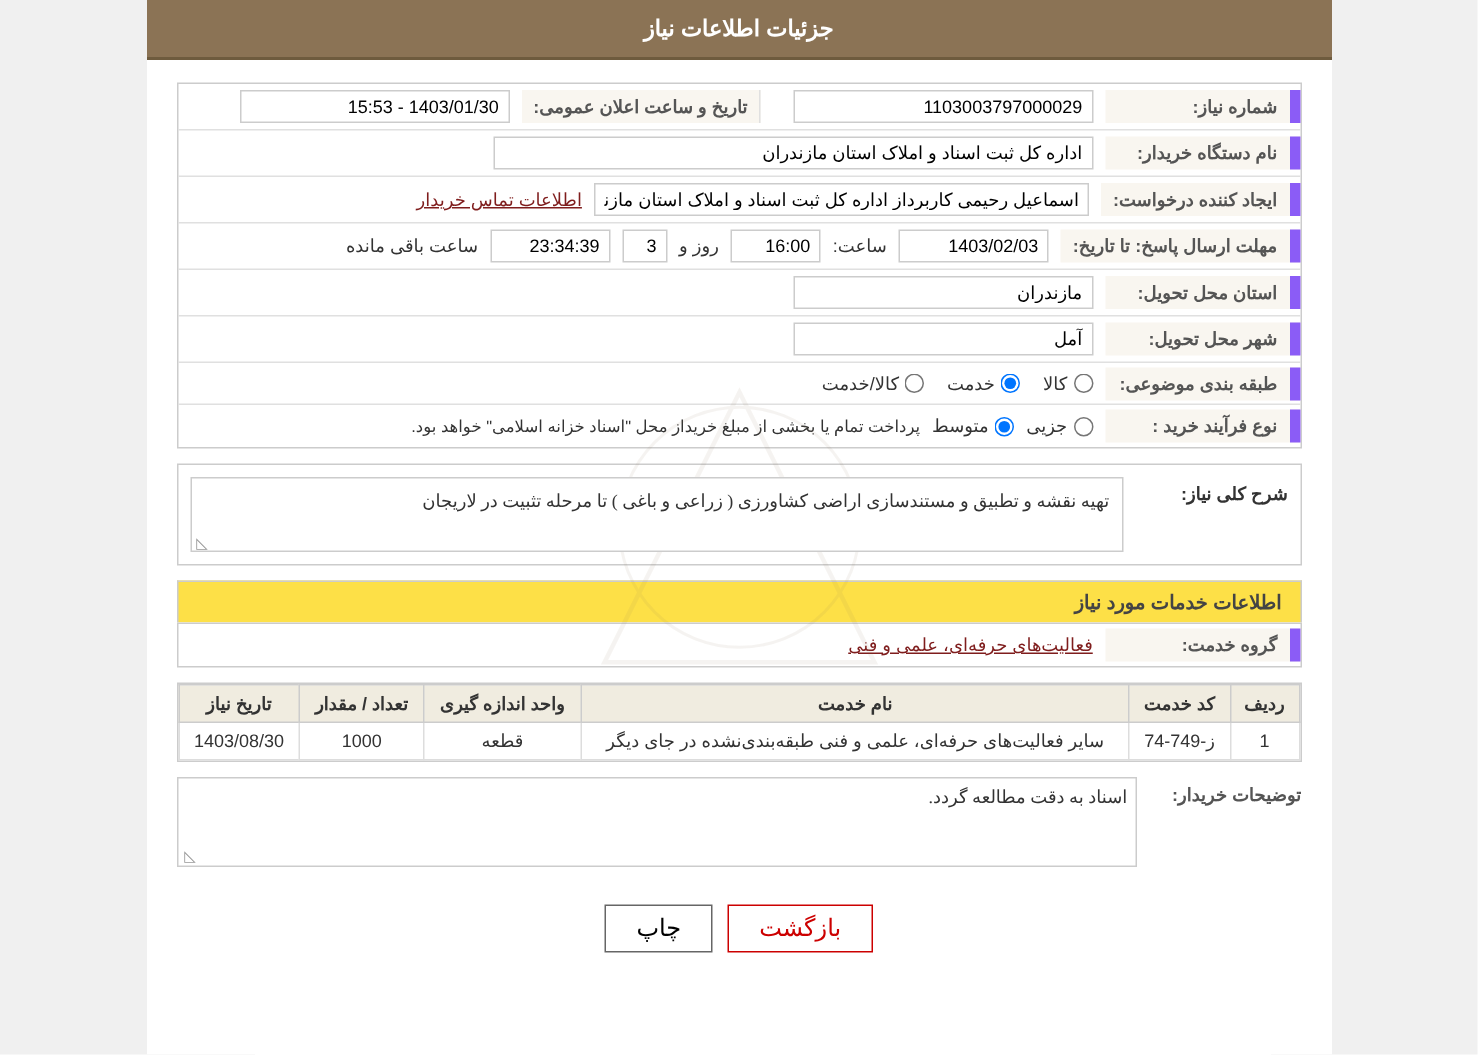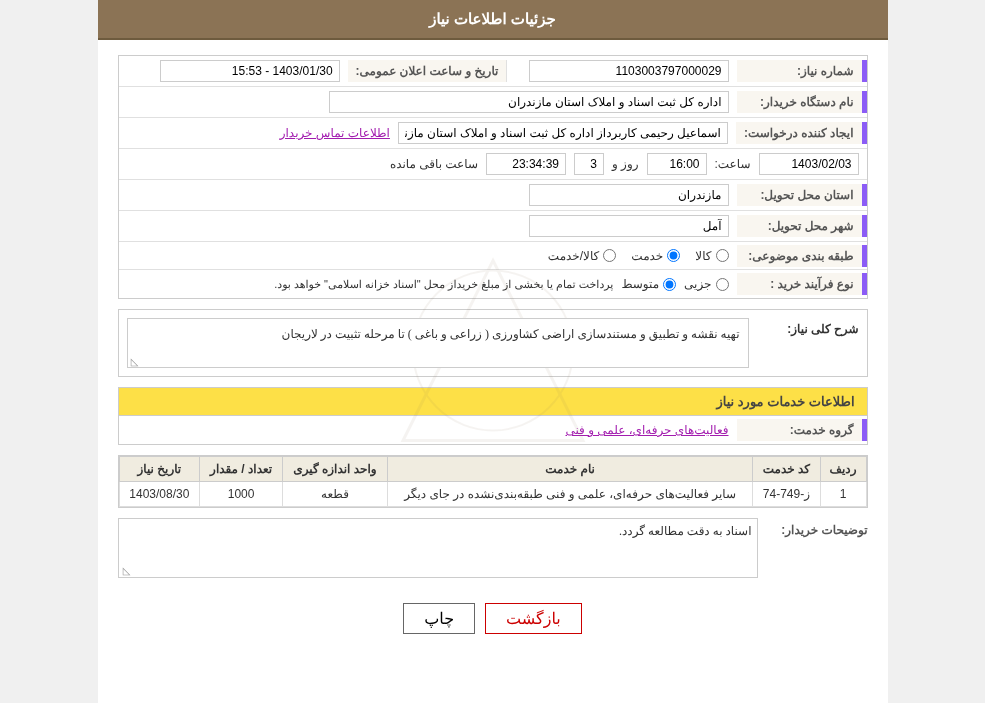--- a/index.html
+++ b/index.html
@@ -42,21 +42,21 @@
     .form-row:last-child {
       border-bottom: none;
     }
     .label-cell {
       background: #f9f6f0;
       padding: 4px 8px;
       min-width: 130px;
       text-align: right;
       font-weight: bold;
       color: #555;
-      border-right: 5px solid #8b5cf6;
+      border-right: 7px solid #8b5cf6;
       white-space: nowrap;
     }
     .value-cell {
       padding: 4px 8px;
       flex: 1;
       text-align: right;
     }
     .input-box {
       border: 1px solid #ccc;
       background: #fff;
@@ -66,21 +66,21 @@
       direction: rtl;
     }
     .inline-group {
       display: flex;
       align-items: center;
       gap: 8px;
       flex-wrap: wrap;
       width: 100%;
     }
     .link-text {
-      color: #a21caf;
+      color: #7f1d1d;
       text-decoration: underline;
       cursor: pointer;
     }
     .radio-group {
       display: flex;
       align-items: center;
       gap: 15px;
     }
     .radio-item {
       display: flex;
@@ -243,20 +243,21 @@
         <div class="label-cell">ایجاد کننده درخواست:</div>
         <div class="value-cell">
           <div class="inline-group">
             <input type="text" class="input-box" style="width: 330px;" value="اسماعیل رحیمی کاربرداز اداره کل ثبت اسناد و املاک استان مازندران" readonly="">
             <span class="link-text">اطلاعات تماس خریدار</span>
           </div>
         </div>
       </div>
 
       <div class="form-row">
+        <div class="label-cell">مهلت ارسال پاسخ: تا تاریخ:</div>
         <div class="value-cell">
           <div class="inline-group">
             <input type="text" class="input-box" style="width: 100px;" value="1403/02/03" readonly="">
             <span>ساعت:</span>
             <input type="text" class="input-box" style="width: 60px;" value="16:00" readonly="">
             <span>روز و</span>
             <input type="text" class="input-box" style="width: 30px;" value="3" readonly="">
             <input type="text" class="input-box" style="width: 80px;" value="23:34:39" readonly="">
             <span>ساعت باقی مانده</span>
           </div>

